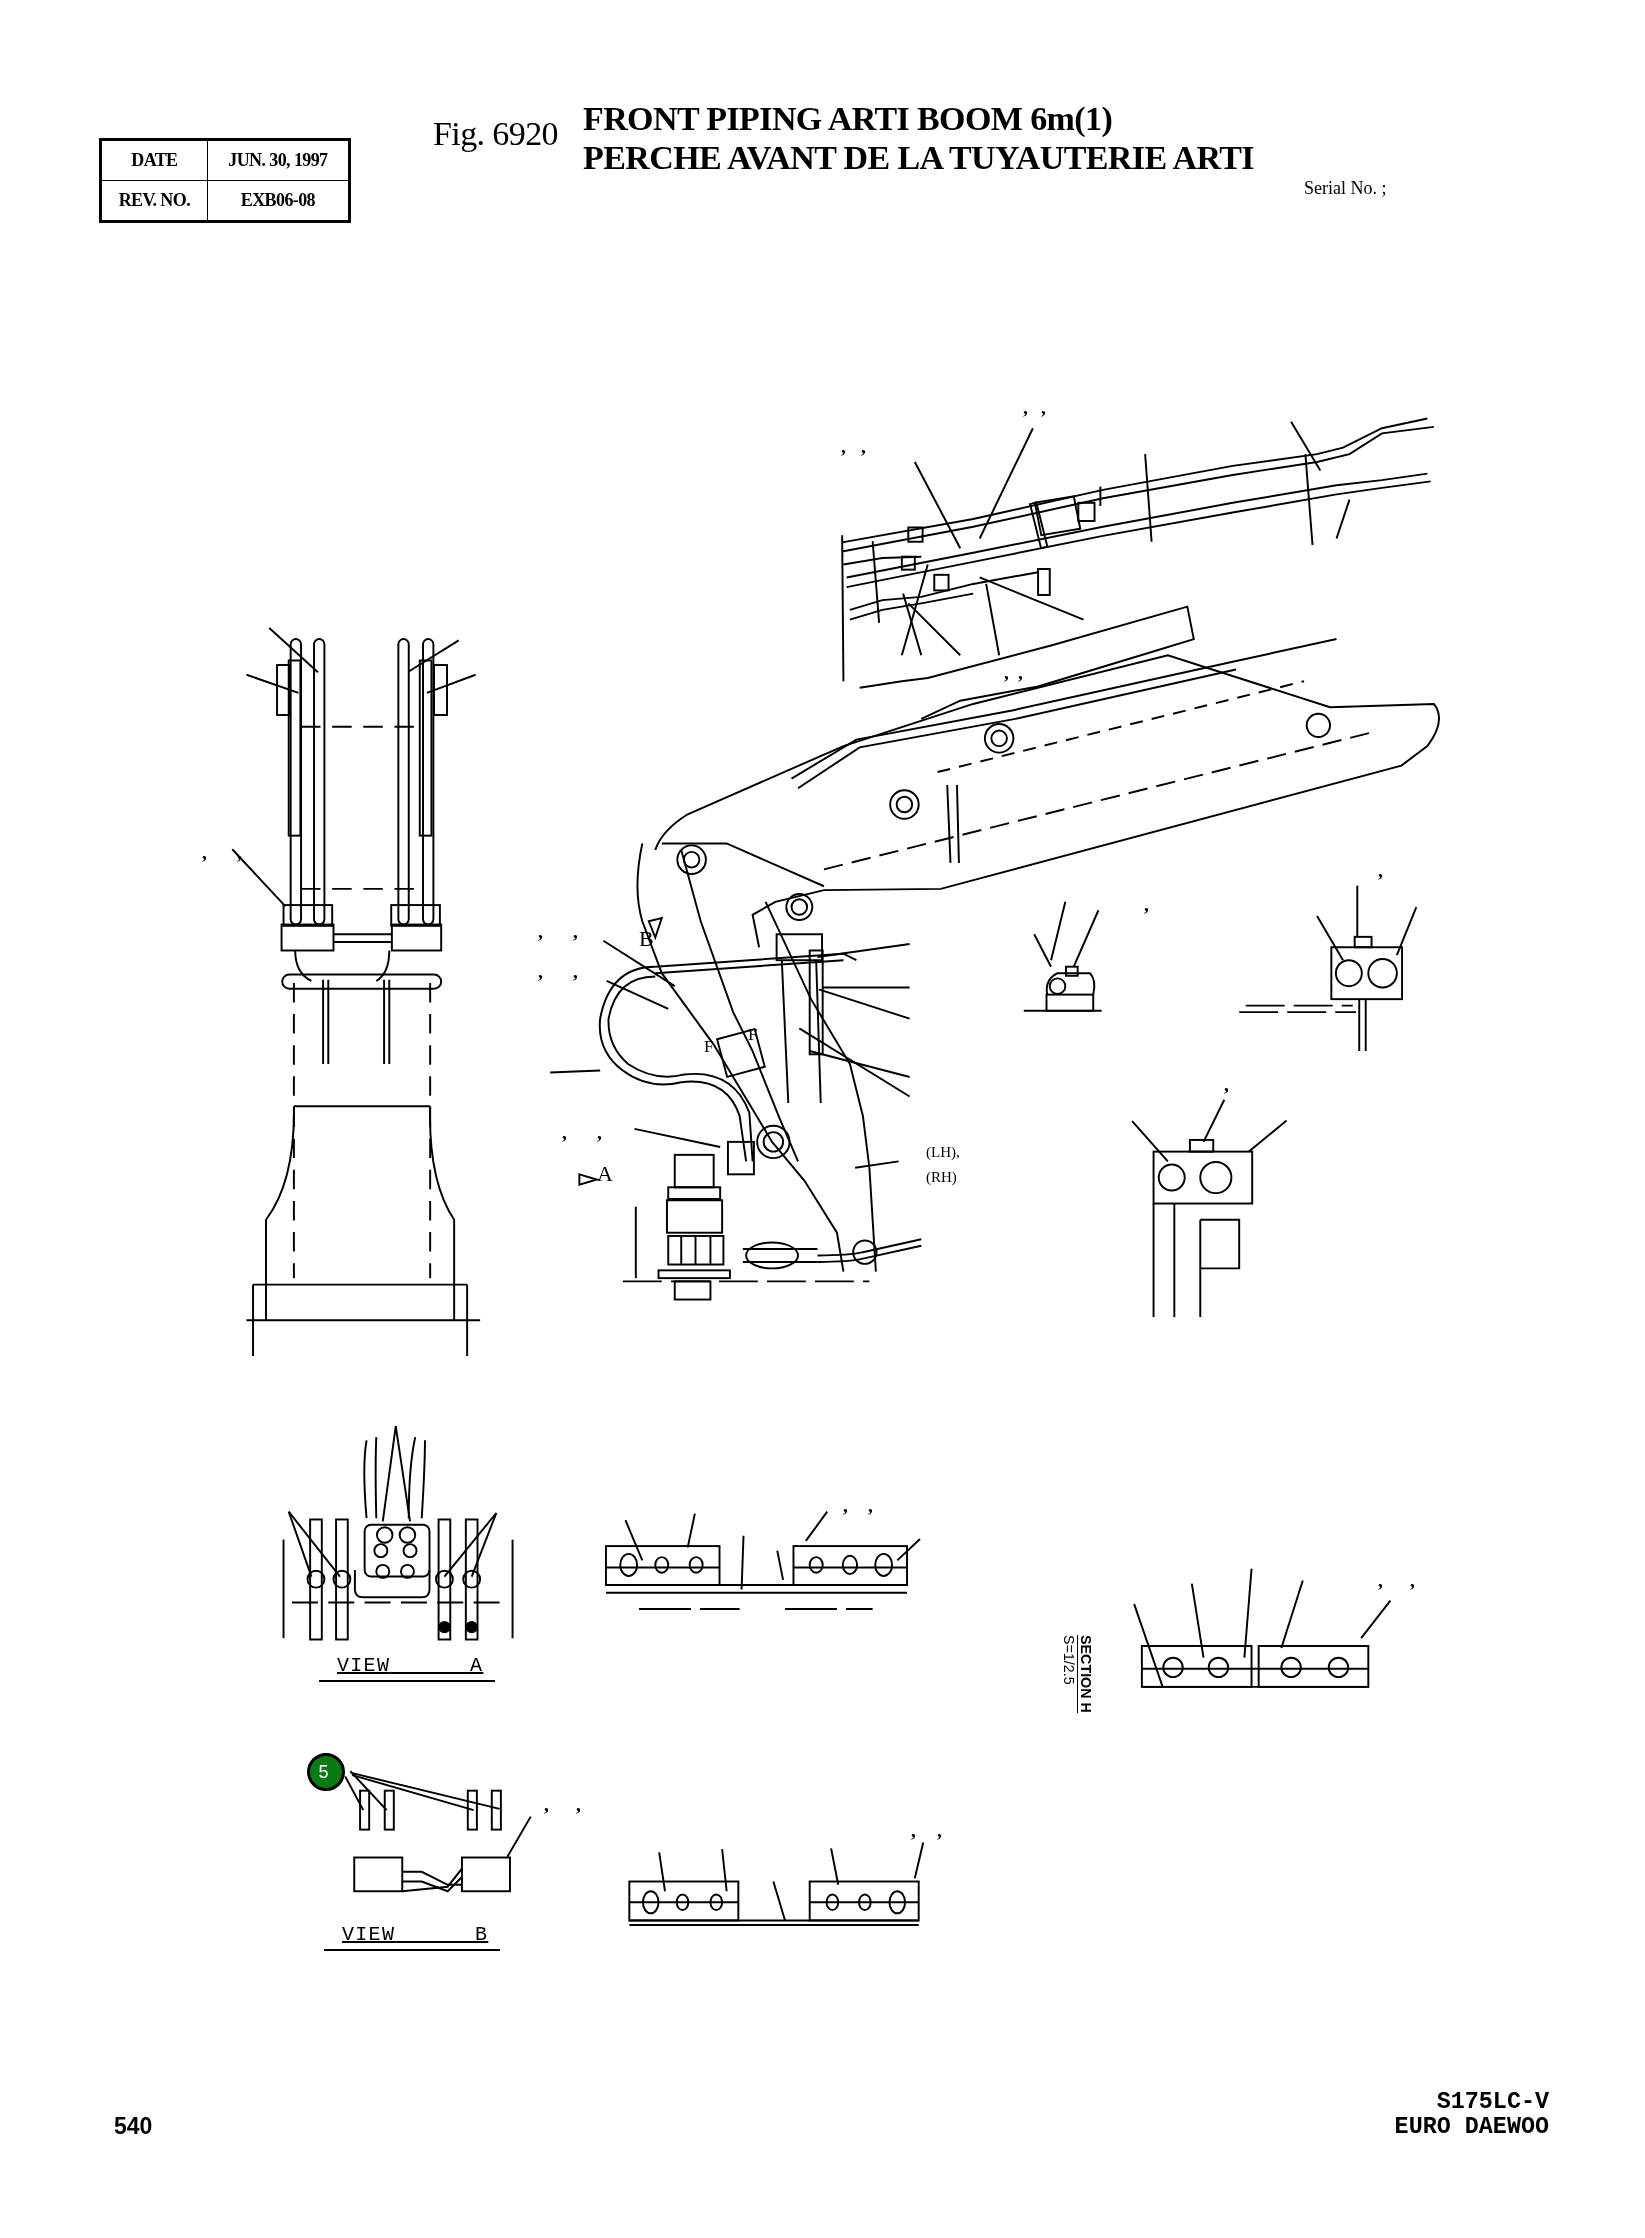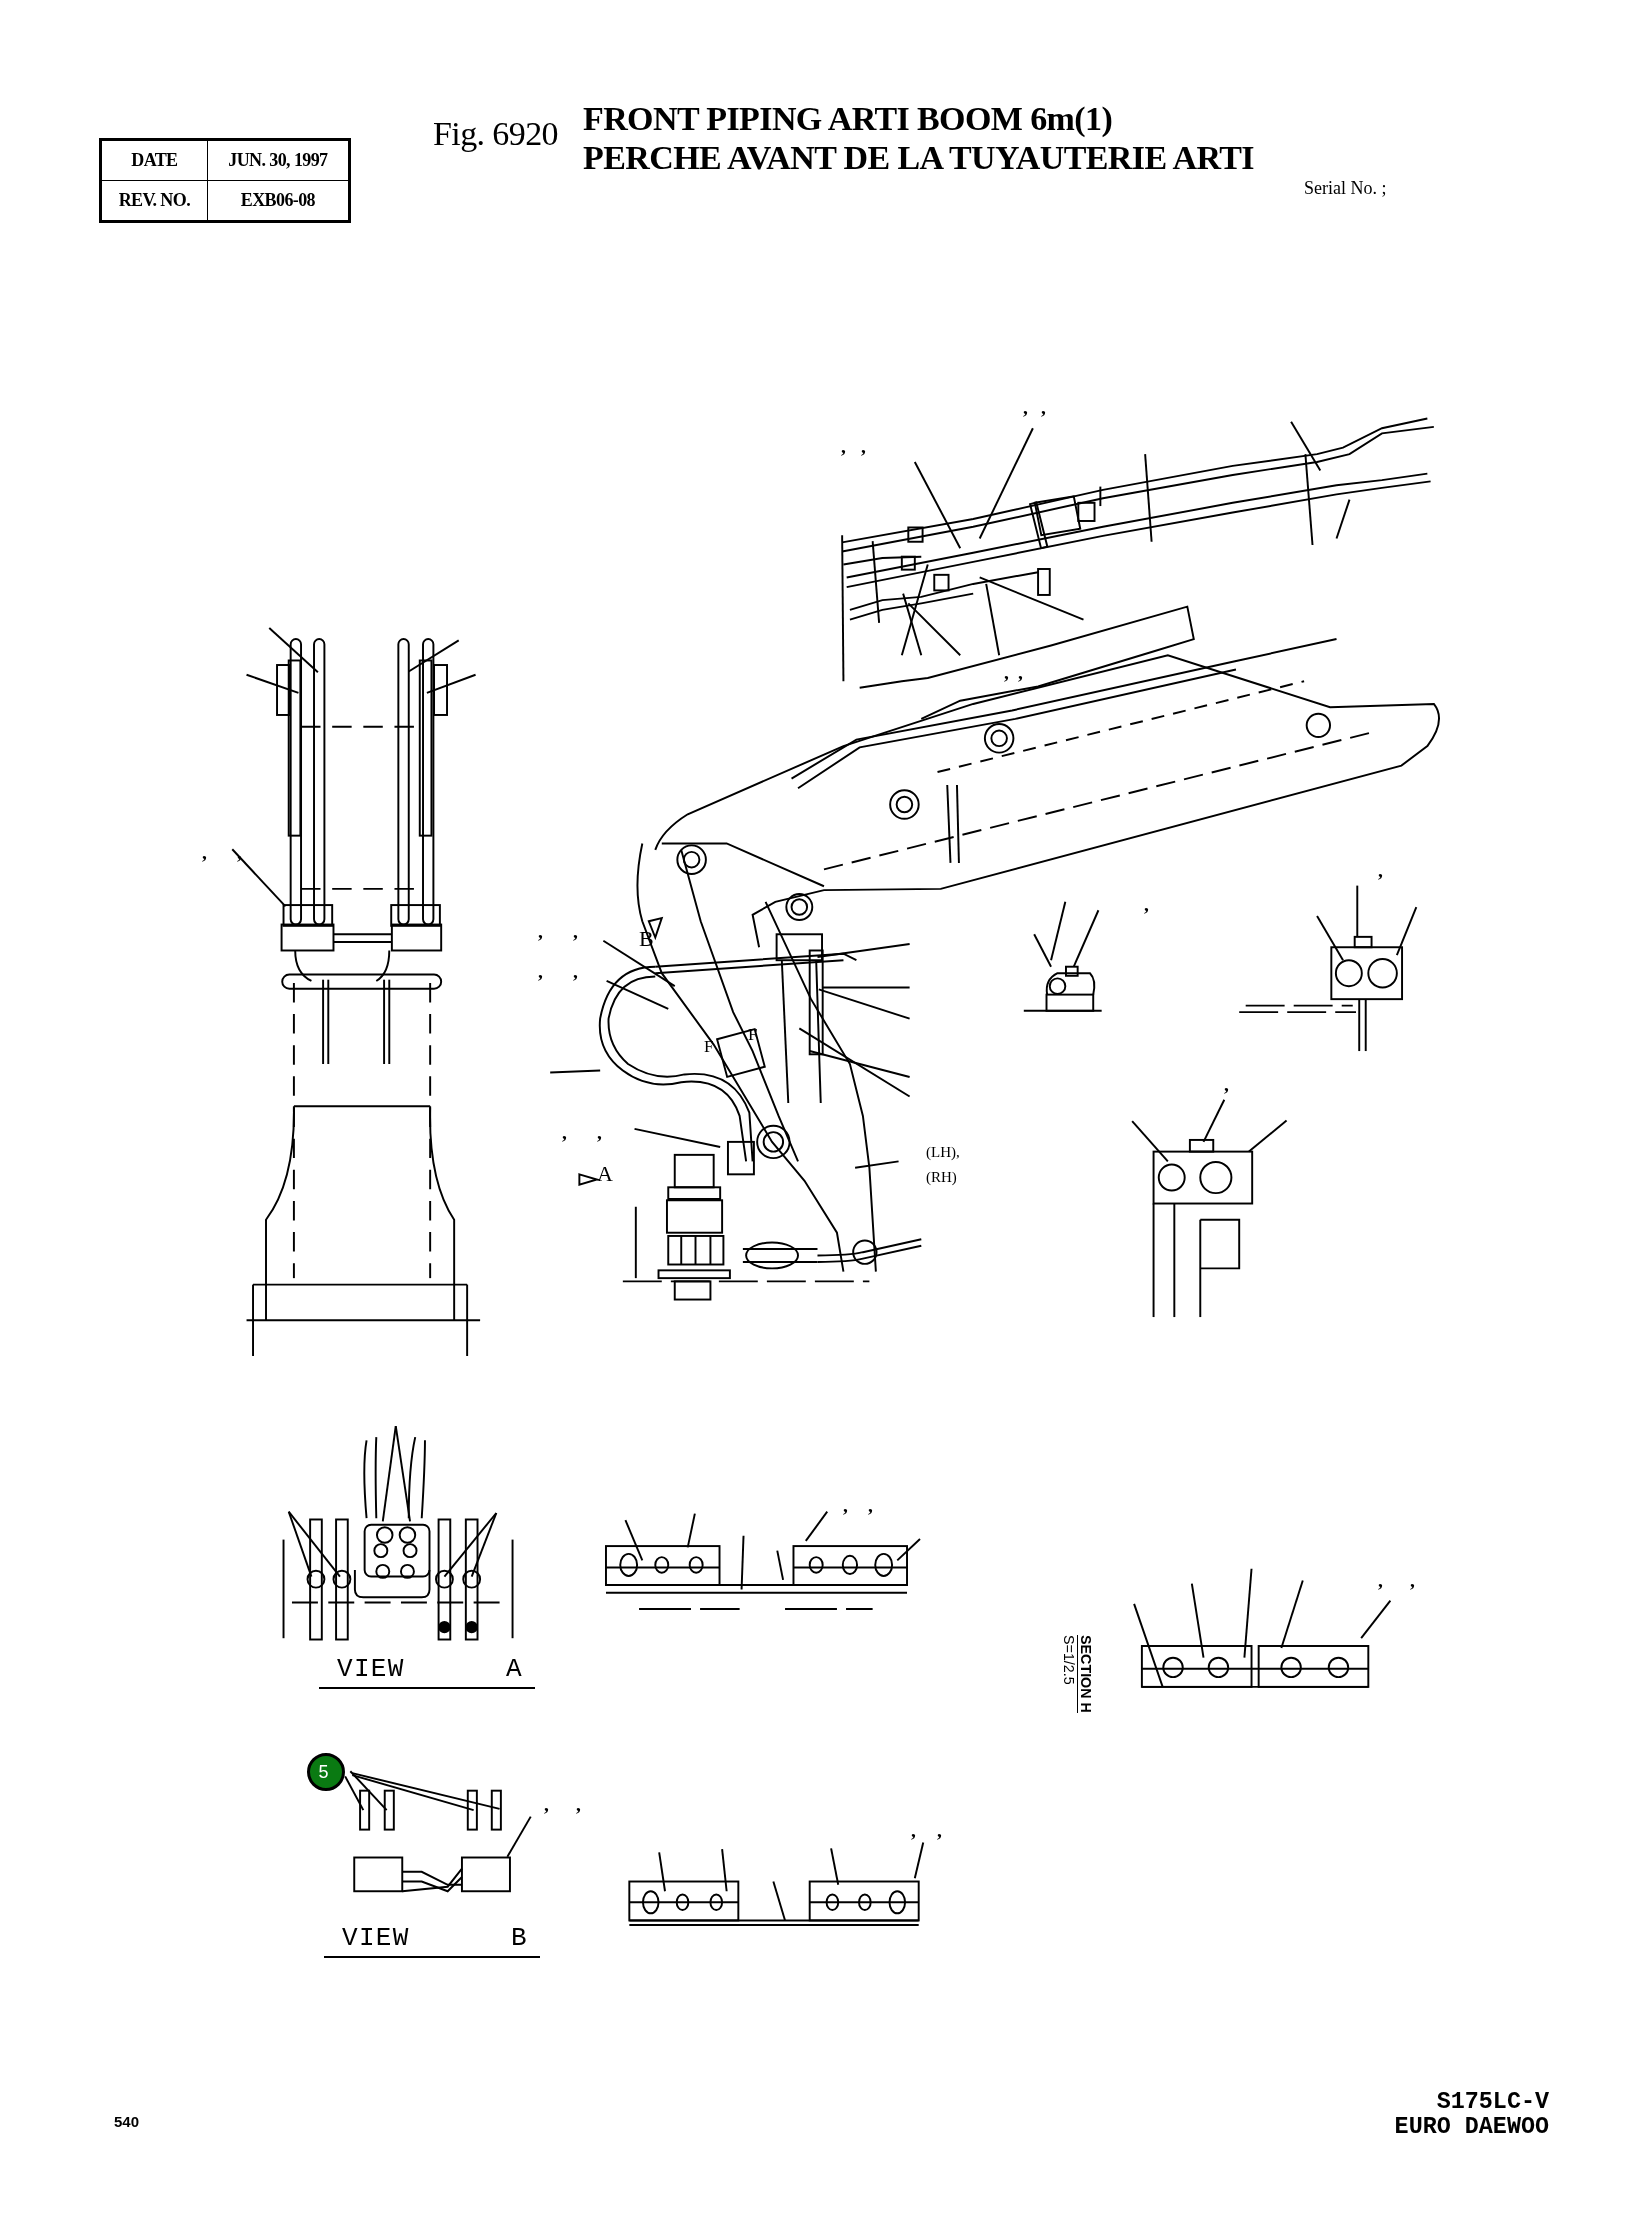--- a/index.html
+++ b/index.html
@@ -4,26 +4,26 @@
 <style>
   html, body { margin: 0; padding: 0; background: #ffffff; }
   body { width: 1646px; height: 2239px; position: relative; overflow: hidden; font-family: "Liberation Serif", serif; color: #000; }
   .rev-table { position: absolute; left: 99px; top: 99px; width: 252px; border: 3.2px solid #000; border-collapse: collapse; margin-top: 39px; }
   .rev-table td { border: 1.9px solid #000; font-family: "Liberation Serif", serif; font-weight: bold; font-size: 18px; text-align: center; height: 39px; padding: 0 3.9px; letter-spacing: -0.6px; }
   .rev-table td.k { width: 97px; }
   .fig-no { position: absolute; left: 433px; top: 115px; font-family: "Liberation Serif", serif; font-weight: normal; font-size: 34px; letter-spacing: -0.6px; }
   .title-1 { position: absolute; left: 583px; top: 100px; font-family: "Liberation Serif", serif; font-weight: bold; font-size: 34px; letter-spacing: -0.6px; white-space: nowrap; }
   .title-2 { position: absolute; left: 583px; top: 139px; font-family: "Liberation Serif", serif; font-weight: bold; font-size: 34px; letter-spacing: -0.6px; white-space: nowrap; }
   .serial { position: absolute; left: 1304px; top: 178px; font-family: "Liberation Serif", serif; font-weight: normal; font-size: 18px; white-space: nowrap; }
-  .page-no { position: absolute; left: 114px; top: 2113px; font-family: "Liberation Sans", sans-serif; font-weight: bold; font-size: 15px; }
+  .page-no { position: absolute; left: 114px; top: 2113px; font-family: "Liberation Sans", sans-serif; font-weight: bold; font-size: 23px; }
   .model { position: absolute; right: 97px; top: 2090px; text-align: right; font-family: Liberation Mono, monospace; font-weight: bold; font-size: 23.4px; line-height: 25px; }
   .drawing { position: absolute; left: 0; top: 0; width: 1646px; height: 2239px; }
   .drawing svg { width: 1646px; height: 2239px; }
   .lh-rh { position: absolute; left: 926px; top: 1140px; font-family: Liberation Serif, serif; font-size: 15px; line-height: 25px; }
-  .view-label { position: absolute; font-family: "Liberation Mono", monospace; font-size: 26px; letter-spacing: 1.3px; border-bottom: 2.6px solid #000; padding: 0 11.7px 2.6px 18px; white-space: pre; }
+  .view-label { position: absolute; font-family: "Liberation Mono", monospace; font-size: 20px; letter-spacing: 1.3px; border-bottom: 2.6px solid #000; padding: 0 11.7px 2.6px 18px; white-space: pre; text-decoration: underline; }
   .letter-label { position: absolute; font-family: "Liberation Serif", serif; font-size: 22px; }
   .section-label { position: absolute; left: 1094px; top: 1635px; transform: rotate(90deg); transform-origin: left top; font-family: "Liberation Sans", sans-serif; font-weight: bold; font-size: 14.3px; white-space: nowrap; }
   .comma { position: absolute; font-family: "Liberation Serif", serif; font-weight: bold; font-size: 19.5px; }
   .callout-badge { position: absolute; left: 307px; top: 1753px; width: 38px; height: 38px; border-radius: 50%; background: #0a7a12; border: 3.2px solid #000; color: #ffffff; font-family: "Liberation Sans", sans-serif; font-size: 18px; display: flex; align-items: center; justify-content: center; box-sizing: border-box; padding-right: 5.2px; }
 </style>
 </head>
 <body>
 
 <table class="rev-table">
   <tbody>

